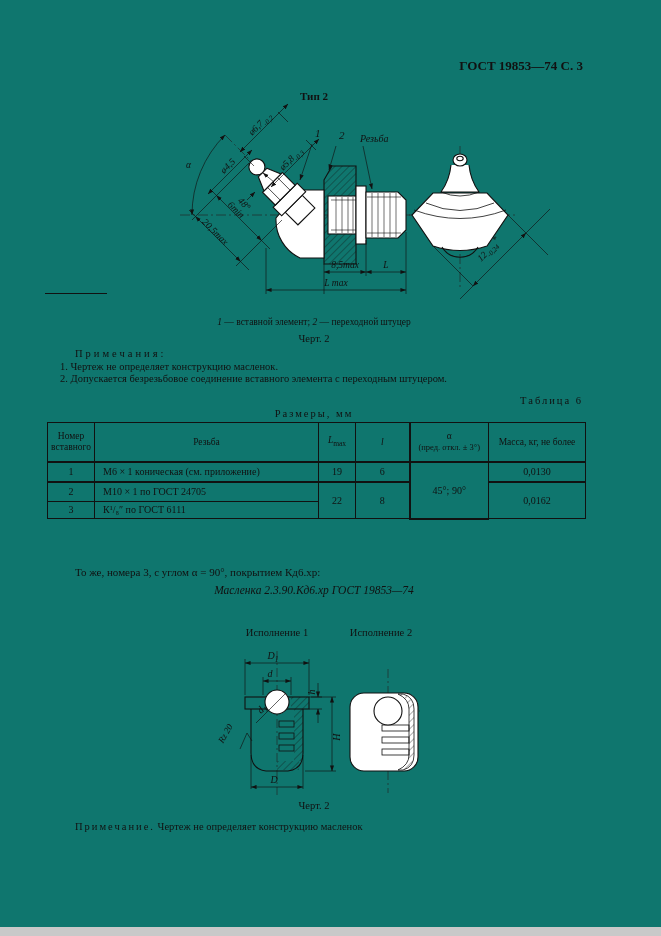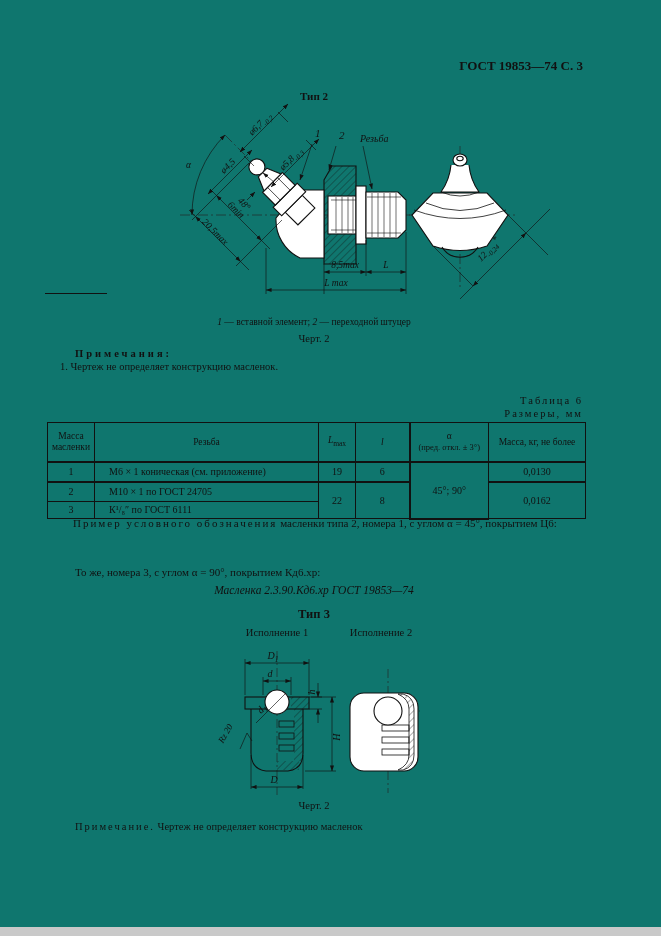--- a/index.html
+++ b/index.html
@@ -2,35 +2,35 @@
 <html><head>
 <meta charset="utf-8">
 <style>
   html,body{margin:0;padding:0;background:#e8e8e8;}
   .page{position:relative;width:661px;height:936px;background:#0f766e;overflow:hidden;
         font-family:"Liberation Serif","DejaVu Serif",serif;color:#111;}
   .abs{position:absolute;}
   .ctr{left:45px;width:538px;text-align:center;}
   .bold{font-weight:bold;}
   .it{font-style:italic;}
-  .sp3{letter-spacing:3px;font-weight:bold;}
-  .sp2{letter-spacing:2px;text-align:right;}
+  .sp3{letter-spacing:3px;}
+  .sp2{letter-spacing:2px;}
   .fs10{font-size:10.5px;}
   .fs11{font-size:11px;}
   sub{font-size:7.5px;}
   
   table.gt{border-collapse:collapse;table-layout:fixed;font-size:10px;}
   table.gt th,table.gt td{border:1px solid #111;padding:0 3px;text-align:center;
      font-weight:normal;line-height:1.15;overflow:hidden;}
   table.gt{border:1.6px solid #111;}
   table.gt .hdr th{height:38px;border-bottom:2.2px solid #111;font-size:9.5px;}
   table.gt .r1 td{height:18px;border-bottom:2px solid #111;}
   table.gt .r2 td{height:18px;}
   table.gt .r3 td{height:16px;}
-  table.gt td.lft{text-align:left;padding-left:14px;}
+  table.gt td.lft{text-align:left;padding-left:8px;}
   table.gt .thk{border-left:2px solid #111;}
   .small{font-size:8.5px;}
   svg text{fill:#111;font-family:"Liberation Serif","DejaVu Serif",serif;}
   .strip{background:#c9c9c9;}
 </style>
 </head>
 <body>
 
 <div class="page">
 
@@ -164,38 +164,39 @@
 
   <div class="abs" style="top:293px;left:45px;width:62px;border-top:1.2px solid #111;"></div>
 
   <div class="abs ctr" style="top:317px;font-size:9.5px;"><span class="it">1</span><span> — вставной элемент; </span><span class="it">2</span><span> — переходной штуцер</span></div>
 
   <div class="abs ctr fs10" style="top:333px;">Черт. 2</div>
 
   <div class="abs fs10" style="top:348px;left:60px;width:530px;line-height:12.5px;">
     <div class="sp3" style="margin-left:15px;">Примечания:</div>
     <div>1. Чертеж не определяет конструкцию масленок.</div>
+    <div>2. Допускается безрезьбовое соединение вставного элемента с переходным штуцером.</div>
   </div>
 
   <div class="abs fs10 sp2" style="top:395px;left:45px;width:538px;text-align:right;">Таблица 6</div>
   <div class="abs ctr fs10 sp2" style="top:408px;">Размеры, мм</div>
 
   <div class="abs" style="top:422px;left:47px;">
     <table class="gt">
       <colgroup>
           <col style="width:47px">
           <col style="width:224px">
           <col style="width:37px">
           <col style="width:54px">
           <col style="width:79px">
           <col style="width:97px">
         </colgroup>
       <tbody>
           <tr class="hdr">
-        <th>Масса масленки</th>
+        <th>Номер вставного</th>
         <th>Резьба</th>
         <th><span class="it">L</span><sub>max</sub></th>
         <th class="it">l</th>
         <th class="thk"><span>α</span><br><span class="small">(пред. откл. ± 3°)</span></th>
         <th>Масса, кг, не более</th>
       </tr>
       <tr class="r1">
         <td>1</td>
         <td class="lft">М6 × 1 коническая (см. приложение)</td>
         <td>19</td>
@@ -211,25 +212,23 @@
         <td rowspan="2">0,0162</td>
       </tr>
       <tr class="r3">
         <td>3</td>
         <td class="lft">К¹/₈″ по ГОСТ 6111</td>
       </tr>
     </tbody>
       </table>
   </div>
 
-  <div class="abs fs11" style="top:516px;left:45px;width:538px;text-align:justify;text-indent:28px;line-height:14px;"><span class="sp2">Пример условного обозначения</span><span> масленки типа 2, номера 1, с углом α = 45°, покрытием Ц6:</span></div>
   <div class="abs fs11" style="top:566px;left:75px;">То же, номера 3, с углом α = 90°, покрытием Кд6.хр:</div>
   <div class="abs ctr it" style="top:584px;font-size:11.5px;">Масленка 2.3.90.Кд6.хр ГОСТ 19853—74</div>
 
-  <div class="abs ctr bold" style="top:607px;font-size:12.5px;">Тип 3</div>
   <div class="abs fs10" style="top:627px;left:222px;width:110px;text-align:center;">Исполнение 1</div>
   <div class="abs fs10" style="top:627px;left:326px;width:110px;text-align:center;">Исполнение 2</div>
 
   <div class="abs" style="top:645px;left:210px;">
     <svg width="250" height="155" viewBox="0 0 250 155">
       <defs>
         <marker id="ar3" viewBox="0 0 10 10" refX="9.5" refY="5" markerWidth="9" markerHeight="9" orient="auto-start-reverse">
           <path d="M0,1.5 L10,5 L0,8.5 Z" fill="#111"></path>
         </marker>
         <pattern id="hatch3" width="5" height="5" patternUnits="userSpaceOnUse" patternTransform="rotate(45)">

